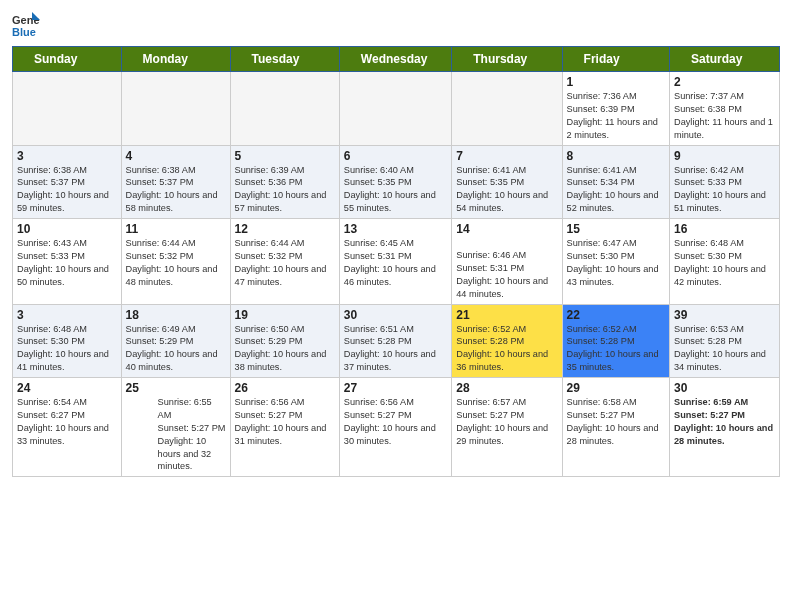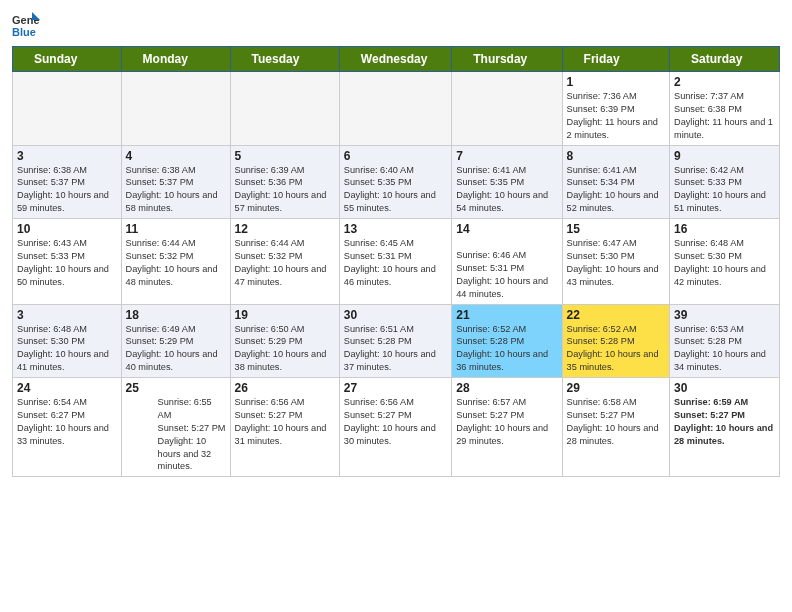--- a/index.html
+++ b/index.html
@@ -255,27 +255,27 @@
             <div class="day-info" style="white-space: pre-line;">Sunrise: 6:50 AM
 Sunset: 5:29 PM
 Daylight: 10 hours and 38 minutes.</div>
           </td>
           <td style="background: rgb(238, 242, 248);">
             <span class="day-number">30</span>
             <div class="day-info" style="white-space: pre-line;">Sunrise: 6:51 AM
 Sunset: 5:28 PM
 Daylight: 10 hours and 37 minutes.</div>
           </td>
-          <td style="background: #7dd3fc;">
+          <td style="background: #fde047;">
             <span class="day-number">21</span>
             <div class="day-info" style="white-space: pre-line;">Sunrise: 6:52 AM
 Sunset: 5:28 PM
 Daylight: 10 hours and 36 minutes.</div>
           </td>
-          <td style="background: #fde047;">
+          <td style="background: #3b82f6;">
             <span class="day-number">22</span>
             <div class="day-info" style="white-space: pre-line;">Sunrise: 6:52 AM
 Sunset: 5:28 PM
 Daylight: 10 hours and 35 minutes.</div>
           </td>
           <td style="background: rgb(238, 242, 248);">
             <span class="day-number">39</span>
             <div class="day-info" style="white-space: pre-line;">Sunrise: 6:53 AM
 Sunset: 5:28 PM
 Daylight: 10 hours and 34 minutes.</div>

